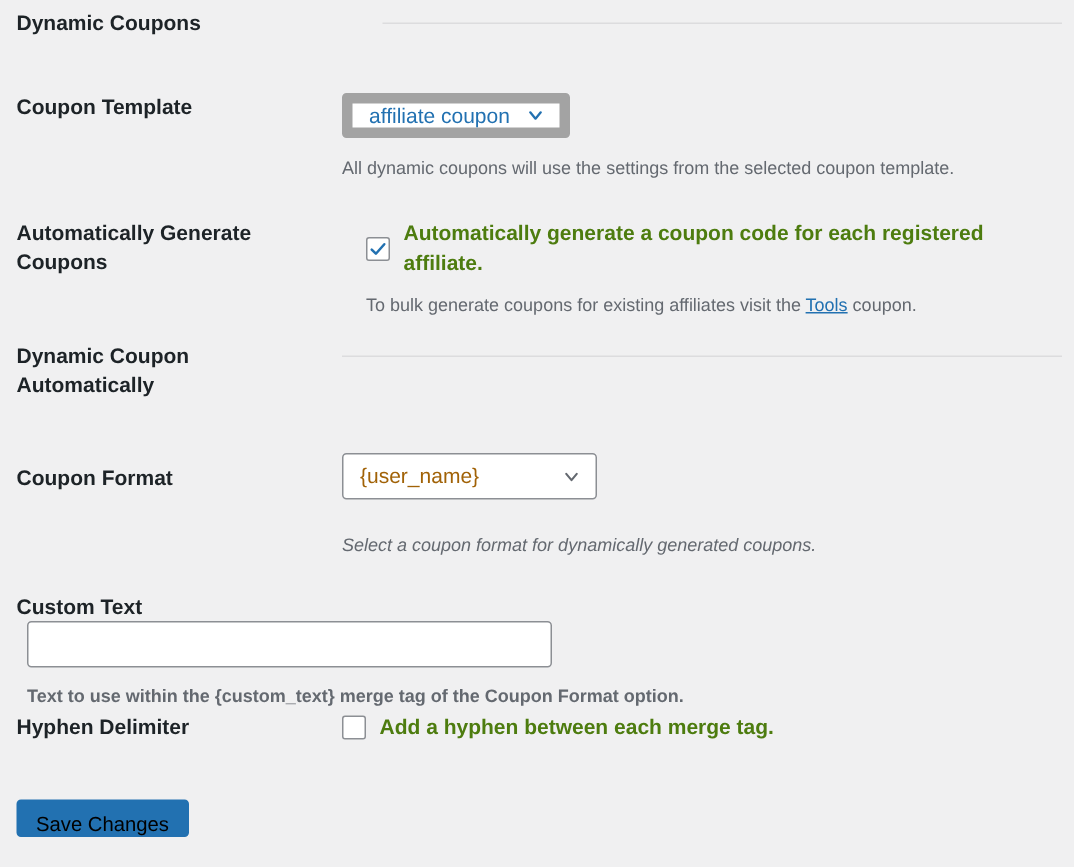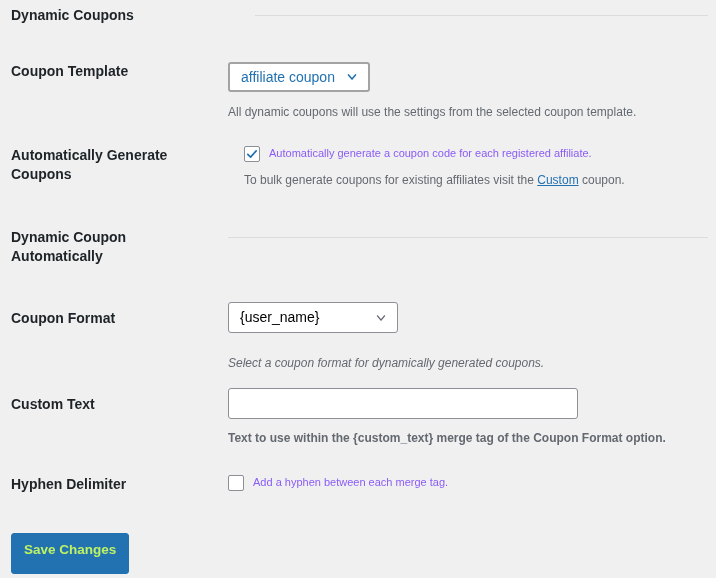--- a/index.html
+++ b/index.html
@@ -91,28 +91,28 @@
     white-space: nowrap;
   }
 
   .fake-select .chev {
     margin-left: 10px;
     display: inline-flex;
     align-items: center;
   }
 
   .sel-focused {
-    border: 2px solid #a3a3a3;
+    border: 7px solid #a3a3a3;
     color: #2271b1;
     box-shadow: none;
   }
 
   .sel-normal {
     border: 1px solid #8c8f94;
-    color: #000000;
+    color: #a16207;
     width: 170px;
     justify-content: space-between;
   }
 
   
   .text-input {
     box-sizing: border-box;
     width: 350px;
     height: 31px;
     border: 1px solid #8c8f94;
@@ -140,39 +140,39 @@
     background: #fff;
     box-sizing: border-box;
     display: inline-flex;
     align-items: center;
     justify-content: center;
     margin-right: 9px;
     cursor: pointer;
   }
 
   .cb-label {
-    font-size: 11px;
-    color: #8b5cf6;
+    font-size: 14px;
+    color: #4d7c0f;
     line-height: 1.4;
+    font-weight: bold;
   }
 
   
   .button-primary {
     display: inline-block;
     background: #2271b1;
     border: 1px solid #2271b1;
     border-radius: 3px;
-    color: #bef264;
+    color: #000000;
     font-family: "Liberation Sans", sans-serif;
     font-size: 13.5px;
     line-height: 1;
-    padding: 9px 12px 16px 12px;
+    padding: 9px 12px 0 12px;
     cursor: pointer;
     text-decoration: none;
-    font-weight: bold;
   }
 
   
   .page {
     position: relative;
     width: 716px;
     height: 578px;
   }
   .abs { position: absolute; }
 </style>
@@ -207,21 +207,21 @@
     <div class="row-label">Automatically Generate Coupons</div>
     <div class="row-field">
       <div class="cb-line">
         <span class="cbox">
           <svg width="14" height="14" viewBox="0 0 20 20" aria-hidden="true">
             <path d="M4 10.5 L8 14.5 L16 5.5" fill="none" stroke="#2271b1" stroke-width="2.4" stroke-linecap="round" stroke-linejoin="round"></path>
           </svg>
         </span>
         <span class="cb-label">Automatically generate a coupon code for each registered affiliate.</span>
       </div>
-      <p class="desc" style="margin-top:9px;"><span>To bulk generate coupons for existing affiliates visit the </span><a href="#">Custom</a><span> coupon.</span></p>
+      <p class="desc" style="margin-top:9px;"><span>To bulk generate coupons for existing affiliates visit the </span><a href="#">Tools</a><span> coupon.</span></p>
     </div>
   </div>
 
   <div class="abs section-row" style="left:0; top:228px; width:716px;">
     <div class="row-label">Dynamic Coupon Automatically</div>
     <div class="row-field" style="padding-top:9px;">
       <div class="section-rule"></div>
     </div>
   </div>
 
@@ -233,21 +233,21 @@
         <span class="chev">
           <svg width="14" height="14" viewBox="0 0 20 20" aria-hidden="true">
             <path d="M5 7 L10 13 L15 7" fill="none" stroke="#646970" stroke-width="2" stroke-linecap="round" stroke-linejoin="round"></path>
           </svg>
         </span>
       </div>
       <p class="desc" style="margin-top:21px;font-style:italic;">Select a coupon format for dynamically generated coupons.</p>
     </div>
   </div>
 
-  <div class="abs row" style="left:0; top:388px; width:716px;">
+  <div class="abs row" style="left:0; top:388px; width:716px;flex-direction:column;">
     <div class="row-label" style="padding-top:7px;">Custom Text</div>
     <div class="row-field">
       <input class="text-input" type="text" value="" placeholder="" style="">
       <p class="desc" style="margin-top:10px;font-weight:bold;">Text to use within the {custom_text} merge tag of the Coupon Format option.</p>
     </div>
   </div>
 
   <div class="abs row" style="left:0; top:475px; width:612px;">
     <div class="row-label">Hyphen Delimiter</div>
     <div class="row-field">

